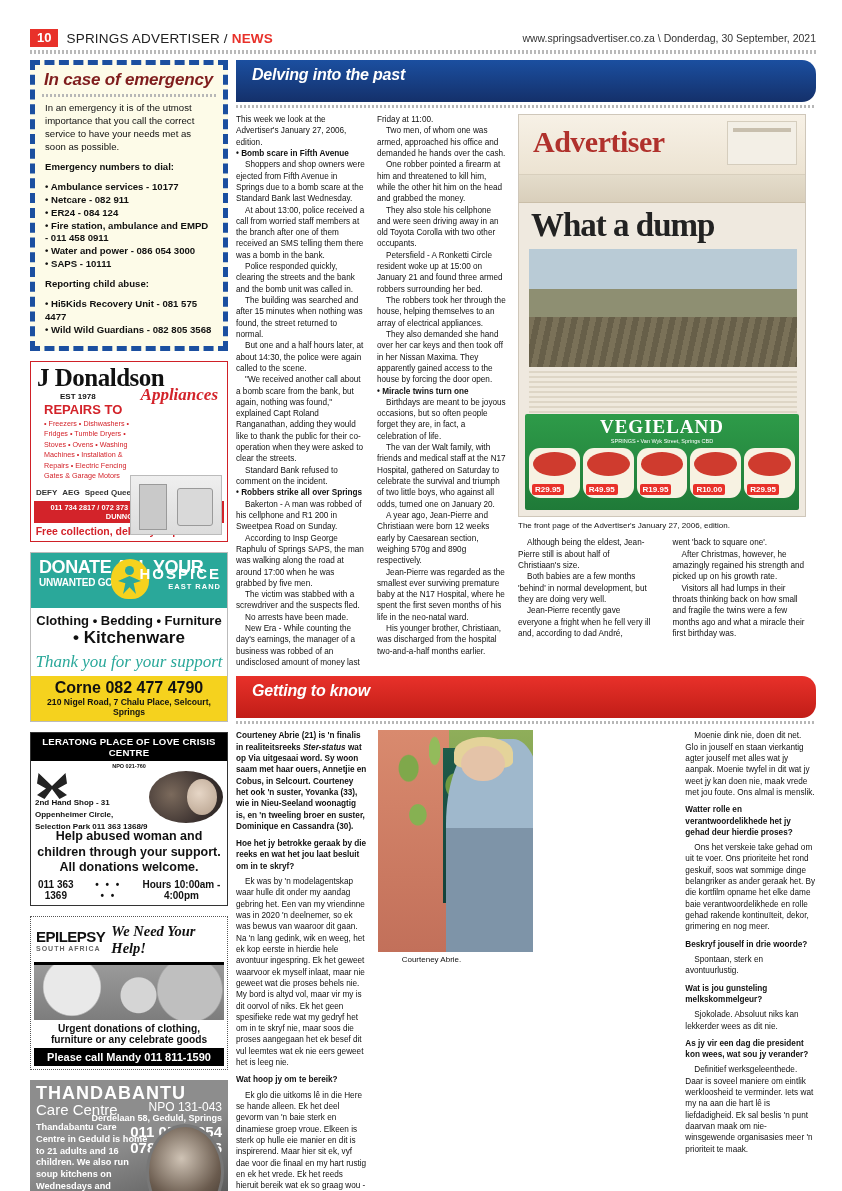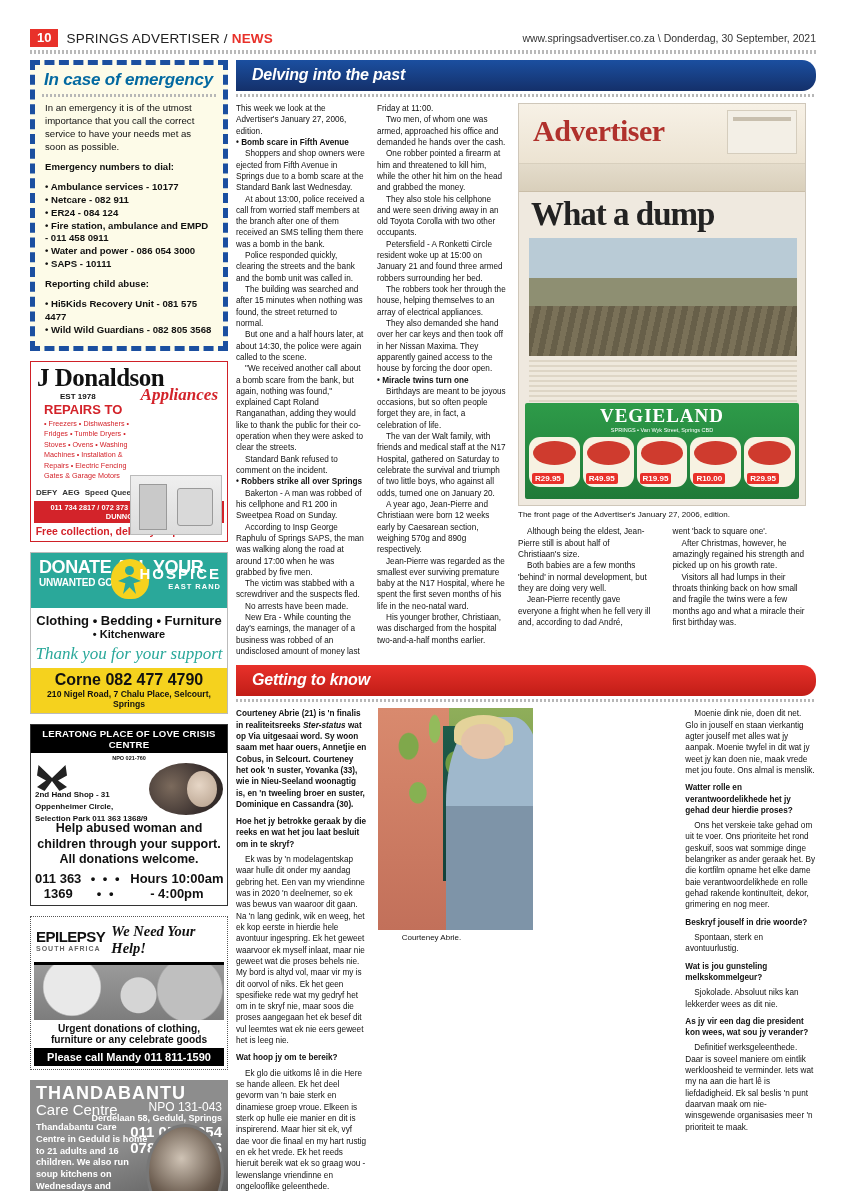--- a/index.html
+++ b/index.html
@@ -34,21 +34,21 @@
   
   .sidebar{ position:absolute; left:30px; top:60px; width:198px; }
 
   
   .emg{ position:relative; background:#fdfbe8; padding:6px; }
   .emg-border{
     position:absolute; inset:0;
     border:5px dashed #1b4fa0; pointer-events:none;
   }
   .emg-hdr{
-    color:#0369a1; font-weight:bold; font-size:17px; font-style:italic;
+    color:#7f1d1d; font-weight:bold; font-size:17px; font-style:italic;
     padding:4px 2px 2px 8px; letter-spacing:-.2px;
   }
   .emg-dots{ height:3px; margin:2px 6px 5px;
     background:repeating-linear-gradient(90deg,#b7b7b7 0 2px,transparent 2px 4px);}
   .emg-body{ font-size:9.6px; line-height:1.35; padding:0 9px 8px; }
   .emg-body p{ margin:0 0 7px; }
   .emg-body .b{ font-weight:bold; }
   .emg-body ul{ margin:0; padding:0; list-style:none; }
   .emg-body li{ font-weight:bold; }
 
@@ -90,21 +90,21 @@
     background:#f5d21e; border-radius:50% 50% 45% 45%; }
   .hos-logo:after{content:"";position:absolute;left:14px;top:7px;width:9px;height:9px;
     background:#2aa89a;border-radius:50%;}
   .hos-logo:before{content:"";position:absolute;left:7px;top:17px;width:23px;height:18px;
     background:#2aa89a;clip-path:polygon(50% 0,100% 28%,68% 40%,78% 100%,50% 62%,22% 100%,32% 40%,0 28%);}
   .hos-name{ position:absolute; right:6px; top:12px; text-align:left; }
   .hos-name .h1{ font-size:15px; font-weight:bold; letter-spacing:2px; }
   .hos-name .h2{ font-size:7.5px; font-weight:bold; letter-spacing:1px; text-align:right;}
   .hos-mid{ background:#fff; text-align:center; padding:5px 4px 2px; }
   .hos-mid .l1{ font-size:13px; font-weight:bold; }
-  .hos-mid .l2{ font-size:11px; font-weight:bold; }
+  .hos-mid .l2{ font-size:17px; font-weight:bold; }
   .hos-thanks{ color:#2aa89a; font-family:"Liberation Serif", serif; font-style:italic;
     font-size:17px; text-align:center; padding:2px 0 4px; }
   .hos-bot{ background:#f5d21e; text-align:center; padding:3px 0 4px; }
   .hos-bot .p1{ font-size:16px; font-weight:bold; }
   .hos-bot .p2{ font-size:8.6px; font-weight:bold; }
 
   
   .ad-ler{ border:1px solid #333; background:#fff; }
   .ler-hdr{ background:#000; color:#fff; text-align:center; font-weight:bold;
     font-size:9.6px; padding:3px 0; letter-spacing:.2px;}
@@ -112,22 +112,22 @@
   .ler-row{ position:relative; height:56px; padding:2px 4px 0; }
   .ler-addr{ font-size:8px; font-weight:bold; line-height:1.5; width:115px; padding-top:26px;}
   .ler-photo{ position:absolute; right:4px; top:2px; width:74px; height:52px;
     border-radius:50%; background:radial-gradient(circle at 30% 45%,#7b6a5c,#3c3230 60%,#2a2422);}
   .ler-photo:after{content:"";position:absolute;right:6px;top:8px;width:30px;height:36px;
     border-radius:50%;background:radial-gradient(circle at 40% 40%,#e6d6c6,#b59f8b);}
   .ler-bfly{ position:absolute; left:6px; top:4px; width:30px; height:26px;
     background:#222; clip-path:polygon(50% 50%,5% 0,0 40%,30% 60%,0 85%,25% 100%,50% 62%,75% 100%,100% 85%,70% 60%,100% 40%,95% 0);}
   .ler-help{ text-align:center; font-size:12.5px; font-weight:bold; line-height:1.25;
     padding:4px 2px 3px; }
-  .ler-phone{ font-size:13px; font-weight:bold; text-align:center; padding:0 2px 4px;
-    display:flex; justify-content:center; gap:5px; align-items:center;}
+  .ler-phone{ font-size:10px; font-weight:bold; text-align:center; padding:0 2px 4px;
+    display:flex; justify-content:center; gap:12px; align-items:center;}
   .ler-phone .dots{ letter-spacing:2px; }
 
   
   .ad-epi{ border:1px dotted #555; background:#fff; padding:3px; }
   .epi-top{ display:flex; align-items:center; gap:6px; padding:3px 2px 5px; }
   .epi-logo{ font-size:15px; font-weight:bold; letter-spacing:-.5px; }
   .epi-logo small{ font-size:7px; display:block; letter-spacing:1px; color:#666;}
   .epi-need{ font-family:"Liberation Serif", serif; font-style:italic; font-weight:bold;
     font-size:14.5px; }
   .epi-img{ height:58px; background:
@@ -152,21 +152,21 @@
   .tha-body{ font-size:9.2px; line-height:1.3; width:112px; margin-top:4px; font-weight:bold;}
   .tha-photo{ position:absolute; right:4px; top:44px; width:78px; height:96px;
     border-radius:50%;
     background:radial-gradient(circle at 45% 35%,#cfc3b5,#6a5b4e 55%,#2f2822);
     border:3px solid #777;}
 
   
   .main{ position:absolute; left:236px; top:60px; right:26px; }
 
   .band{ position:relative; border-radius:0 14px 14px 0; color:#fff;
-    font-size:16px; font-weight:bold; font-style:italic; padding:6px 12px 7px 16px;
+    font-size:16px; font-weight:bold; font-style:italic; padding:6px 12px 18px 16px;
     letter-spacing:-.2px;}
   .band-blue{ background:linear-gradient(#1b4fa0,#14306a); }
   .band-red{ background:linear-gradient(#e8312a,#c11d17); }
   .band-dots{ height:3px; margin:3px 0 6px;
     background:repeating-linear-gradient(90deg,#b7b7b7 0 2px,transparent 2px 4px);}
 
   .cols3{ display:flex; gap:11px; }
   .col{ font-size:8.2px; line-height:1.38; text-align:left; }
   .col p{ margin:0; text-indent:9px; }
   .col p.noind{ text-indent:0; }

